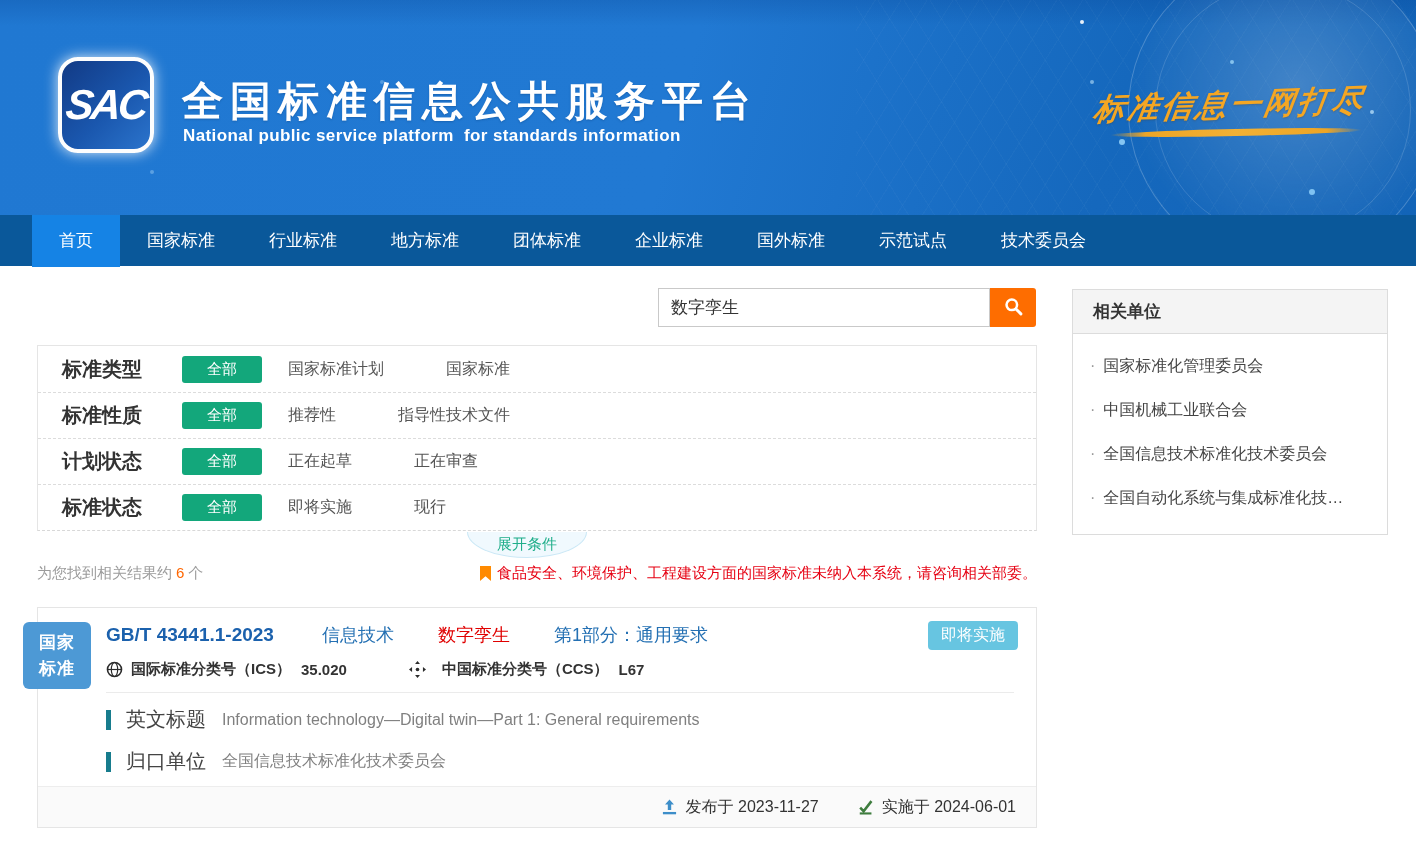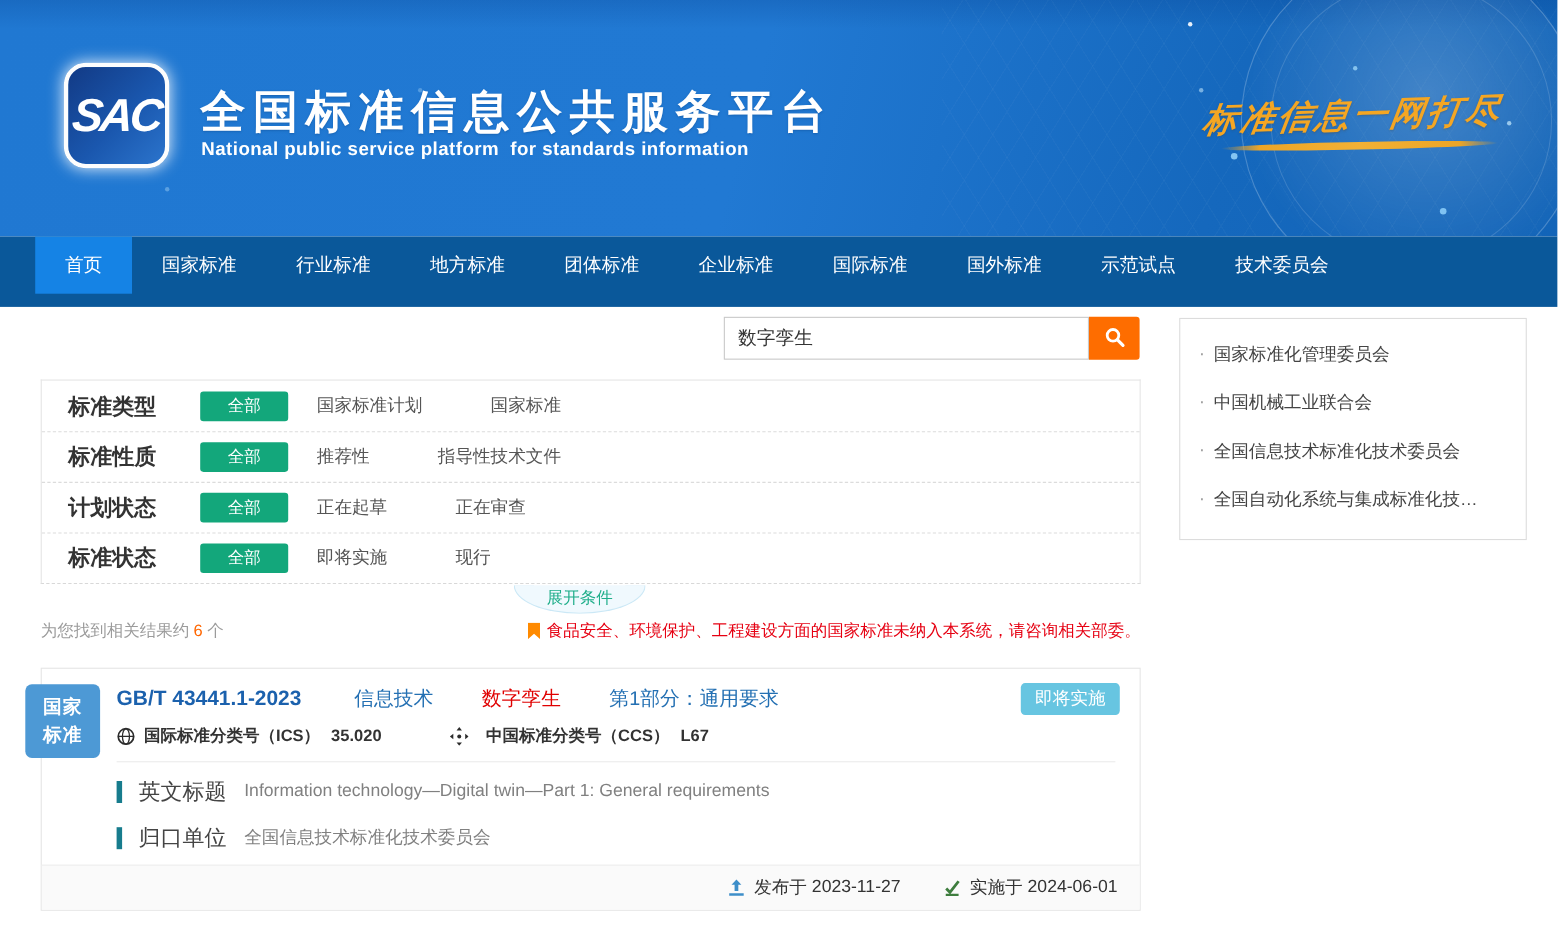--- a/index.html
+++ b/index.html
@@ -33,21 +33,21 @@
   .site-title { position:absolute; left:182px; top:74px; color:#fff; font-size:41px; font-weight:bold; letter-spacing:7px;
     text-shadow:0 1px 2px rgba(10,60,120,.35); }
   .site-subtitle { position:absolute; left:183px; top:126px; color:#fff; font-size:17px; font-weight:bold; letter-spacing:.4px; white-space:pre; }
   .slogan { position:absolute; left:1094px; top:84px; color:#f4a623; font-size:31px; font-weight:bold; font-style:italic;
     letter-spacing:3px; transform:skew(-8deg,-2deg); text-shadow:0 1px 2px rgba(90,50,0,.25); }
   .slogan-underline { position:absolute; left:1110px; top:129px; width:252px; height:7px; border-radius:50%;
     background:linear-gradient(90deg, rgba(236,165,38,0) 0%, #eda526 14%, #f2b135 50%, #eda526 86%, rgba(236,165,38,0) 100%);
     transform:rotate(-1.2deg); }
 
   
-  .nav { position:absolute; left:0; top:215px; width:1416px; height:64px; background:#0a589a; display:flex; padding-left:32px; }
+  .nav { position:absolute; left:0; top:215px; width:1416px; height:51px; background:#0a589a; display:flex; padding-left:32px; }
   .nav-item { display:block; height:52px; line-height:52px; padding:0 27px; color:#fff; font-size:17px; cursor:pointer; text-decoration:none; }
   .nav-item.active { background:#1583e5; }
 
   
   .search-title-wrap { position:absolute; left:17px; top:286px; width:146px; text-align:center;
     border-bottom:3px solid #1e7ad2; padding-bottom:14px; }
   .search-title { color:#1c5fa9; font-size:21px; font-weight:bold; letter-spacing:1px; }
   .search-input { position:absolute; left:658px; top:288px; width:332px; height:39px; border:1px solid #c9c9c9;
     padding:0 12px; font-size:17px; color:#333; font-family:"Liberation Sans",sans-serif; outline:none; }
   .search-btn { position:absolute; left:990px; top:288px; width:46px; height:39px; background:#fe6d00; border:none;
@@ -129,21 +129,20 @@
     <div class="slogan-underline"></div>
   </header>
 
   <nav class="nav">
     <a class="nav-item active">首页</a>
     <a class="nav-item">国家标准</a>
     <a class="nav-item">行业标准</a>
     <a class="nav-item">地方标准</a>
     <a class="nav-item">团体标准</a>
     <a class="nav-item">企业标准</a>
-    <a class="nav-item">国际标准</a>
     <a class="nav-item">国外标准</a>
     <a class="nav-item">示范试点</a>
     <a class="nav-item">技术委员会</a>
   </nav>
 
   <input class="search-input" type="text" value="数字孪生" style="">
   <button class="search-btn">
     <span class="icon">
       <svg width="19" height="19" viewBox="0 0 18 18">
           <circle cx="7.4" cy="7.4" r="5" fill="none" stroke="#fff" stroke-width="2.4"></circle>
@@ -251,20 +250,21 @@
               <path d="M3 8.2l3.2 3.3L13.6 2" stroke="#3e7d3e" stroke-width="2.4" fill="none"></path>
               <path d="M2.6 13.6h11" stroke="#3e7d3e" stroke-width="2"></path>
             </svg>
         </span>
         <span>实施于</span>&nbsp;<span>2024-06-01</span>
       </span>
     </div>
   </div>
 
   <aside class="sidebar">
+    <div class="sidebar-head">相关单位</div>
     <div class="sidebar-list">
       <div class="sidebar-item">
           <span class="dot">·</span>
           <span>国家标准化管理委员会</span>
         </div>
       <div class="sidebar-item">
           <span class="dot">·</span>
           <span>中国机械工业联合会</span>
         </div>
       <div class="sidebar-item">

